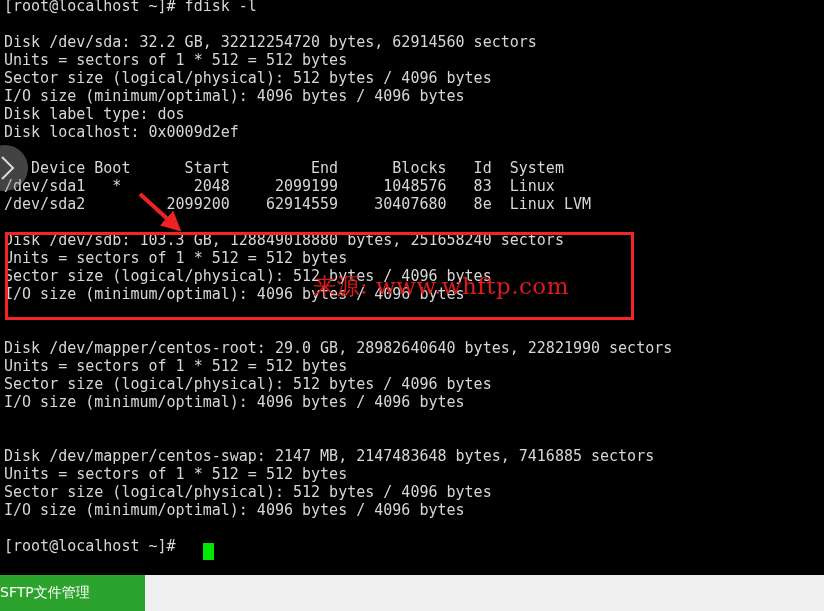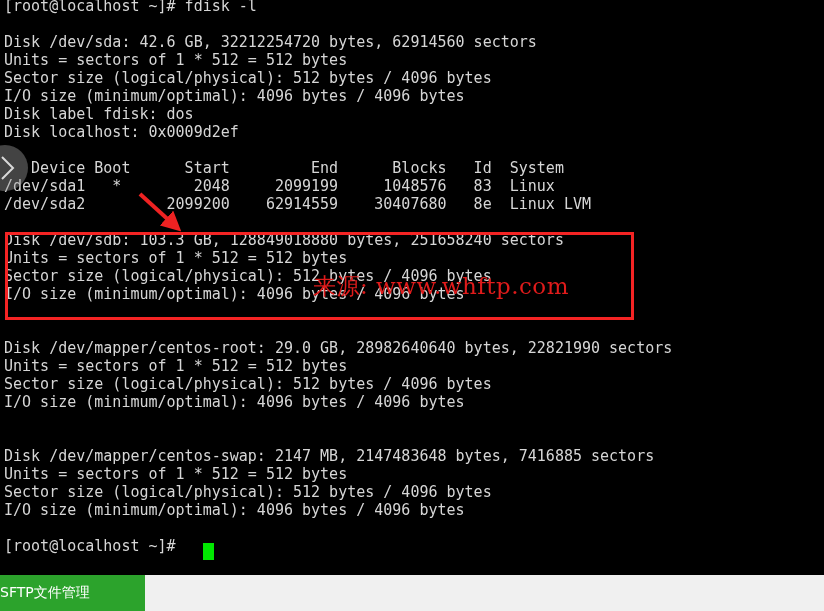--- a/index.html
+++ b/index.html
@@ -133,25 +133,25 @@
 </style>
 </head>
 <body>
 
 <div id="app">
 
   <div id="terminal">
     <div id="term-lines">
         <div class="tline">[root@localhost ~]# fdisk -l</div>
         <div class="tline blank"></div>
-        <div class="tline">Disk /dev/sda: 42.6 GB, 32212254720 bytes, 62914560 sectors</div>
-        <div class="tline">Units = sectors of 1 * 512 = 512 bytes</div>
-        <div class="tline">Sector size (logical/physical): 512 bytes / 4096 bytes</div>
-        <div class="tline">I/O size (minimum/optimal): 4096 bytes / 4096 bytes</div>
-        <div class="tline">Disk label fdisk: dos</div>
+        <div class="tline">Disk /dev/sda: 32.2 GB, 32212254720 bytes, 62914560 sectors</div>
+        <div class="tline">Units = sectors of 1 * 512 = 512 bytes</div>
+        <div class="tline">Sector size (logical/physical): 512 bytes / 4096 bytes</div>
+        <div class="tline">I/O size (minimum/optimal): 4096 bytes / 4096 bytes</div>
+        <div class="tline">Disk label type: dos</div>
         <div class="tline">Disk localhost: 0x0009d2ef</div>
         <div class="tline blank"></div>
         <div class="tline">   Device Boot      Start         End      Blocks   Id  System</div>
         <div class="tline">/dev/sda1   *        2048     2099199     1048576   83  Linux</div>
         <div class="tline">/dev/sda2         2099200    62914559    30407680   8e  Linux LVM</div>
         <div class="tline blank"></div>
         <div class="tline">Disk /dev/sdb: 103.3 GB, 128849018880 bytes, 251658240 sectors</div>
         <div class="tline">Units = sectors of 1 * 512 = 512 bytes</div>
         <div class="tline">Sector size (logical/physical): 512 bytes / 4096 bytes</div>
         <div class="tline">I/O size (minimum/optimal): 4096 bytes / 4096 bytes</div>

